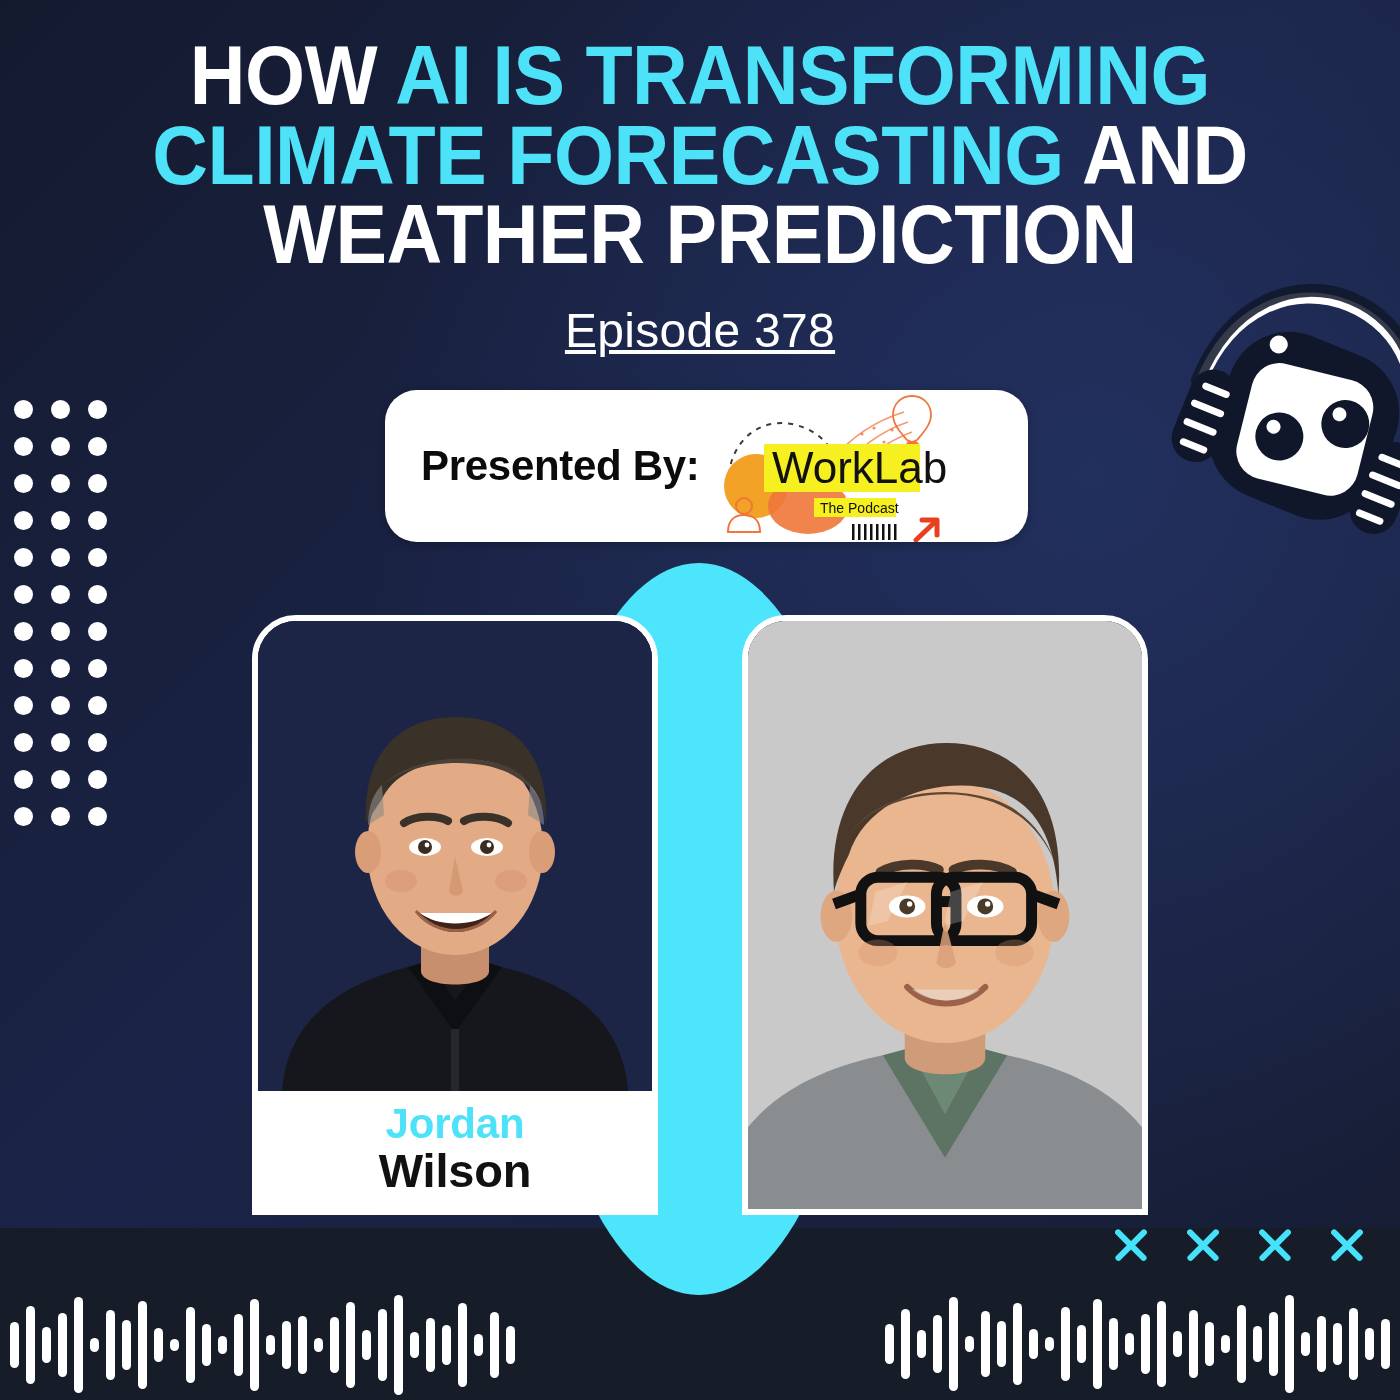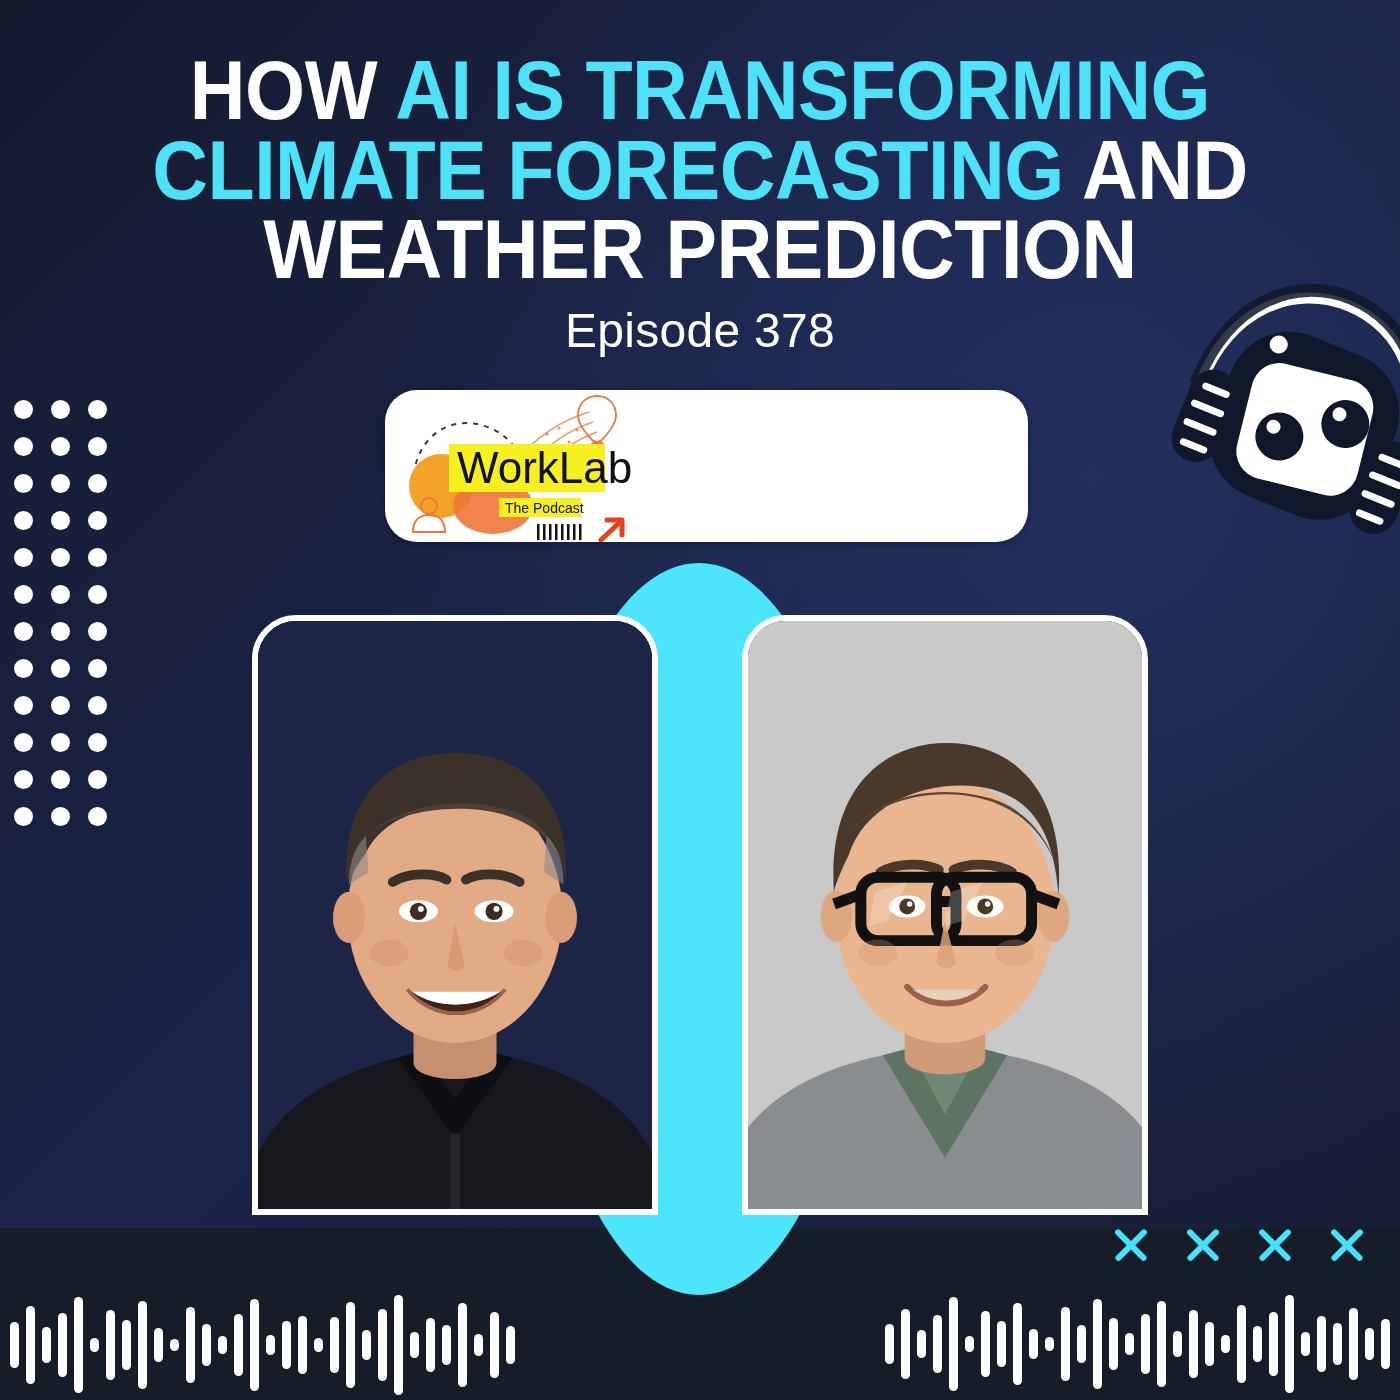--- a/index.html
+++ b/index.html
@@ -57,40 +57,40 @@
   .x-marks .xm::after  { transform:translate(-50%,-50%) rotate(-45deg); }
 
   
   .robot { position:absolute; right:-20px; top:268px; z-index:2; }
 
   
   .title-block {
     position:absolute; left:0; right:0; top:36px;
     text-align:center; z-index:5;
     padding:0 40px;
-    margin-top:15px;
   }
   .title-line {
     font-family:"Liberation Sans Narrow","Liberation Sans", sans-serif;
     font-weight:bold;
     font-size:83px;
     line-height:0.96;
     letter-spacing:-0.5px;
     color:#ffffff;
     white-space:nowrap;
     transform:scaleX(0.93);
   }
   .title-line .c { color:#4de2f8; }
 
   
   .episode {
     position:absolute; left:0; right:0; top:303px;
     text-align:center; z-index:5;
     font-size:48px; font-weight:normal; color:#ffffff;
     letter-spacing:0.3px;
+    text-decoration:underline;
   }
 
   
   .badge {
     position:absolute; left:385px; top:390px;
     width:643px; height:152px;
     background:#ffffff;
     border-radius:32px;
     display:flex; align-items:center;
     z-index:5;
@@ -250,20 +250,21 @@
       <span class="c">CLIMATE FORECASTING </span><span>AND</span>
     </div>
     <div class="title-line">
       <span>WEATHER PREDICTION</span>
     </div>
   </div>
 
   <div class="episode">Episode 378</div>
 
   <div class="badge">
+    <span class="badge-label">Presented By:</span>
 
     <div class="worklab">
       <svg width="235" height="152" viewBox="0 0 235 152" fill="none">
 
         <path d="M16 96 C16 50 48 28 80 34 C108 40 120 58 126 72" stroke="#3a3a3a" stroke-width="2" fill="none" stroke-dasharray="5 6"></path>
 
         <g stroke="#f0763a" stroke-width="1.6" opacity="0.75">
           <path d="M120 70 C140 46 166 30 192 22" fill="none"></path>
           <path d="M126 82 C148 56 172 40 196 32" fill="none"></path>
           <path d="M132 92 C154 66 178 50 200 42" fill="none"></path>
@@ -359,20 +360,24 @@
 
         <path d="M197 248 L191 282 C193 288 203 288 205 282 Z" fill="#d2966f" opacity="0.8"></path>
 
         <path d="M158 302 C178 330 218 330 238 302 C218 314 178 314 158 302 Z" fill="#40241c"></path>
         <path d="M162 304 C180 318 214 318 234 304 Z" fill="#ffffff"></path>
         <path d="M158 302 C178 328 218 328 238 302" stroke="#9a6048" stroke-width="3" fill="none"></path>
 
         <ellipse cx="143" cy="272" rx="16" ry="11" fill="#d08b6b" opacity="0.35"></ellipse>
         <ellipse cx="253" cy="272" rx="16" ry="11" fill="#d08b6b" opacity="0.35"></ellipse>
       </svg>
+    </div>
+    <div class="nameplate">
+      <span class="first-name">Jordan</span>
+      <span class="last-name">Wilson</span>
     </div>
   </div>
 
   <div class="host-card right">
     <div class="photo">
       <svg width="100%" height="100%" viewBox="0 0 394 482" preserveAspectRatio="xMidYMax slice">
         <rect width="394" height="482" fill="#cfcfcf"></rect>
 
         <rect width="394" height="482" fill="#c9c9c9"></rect>
 

